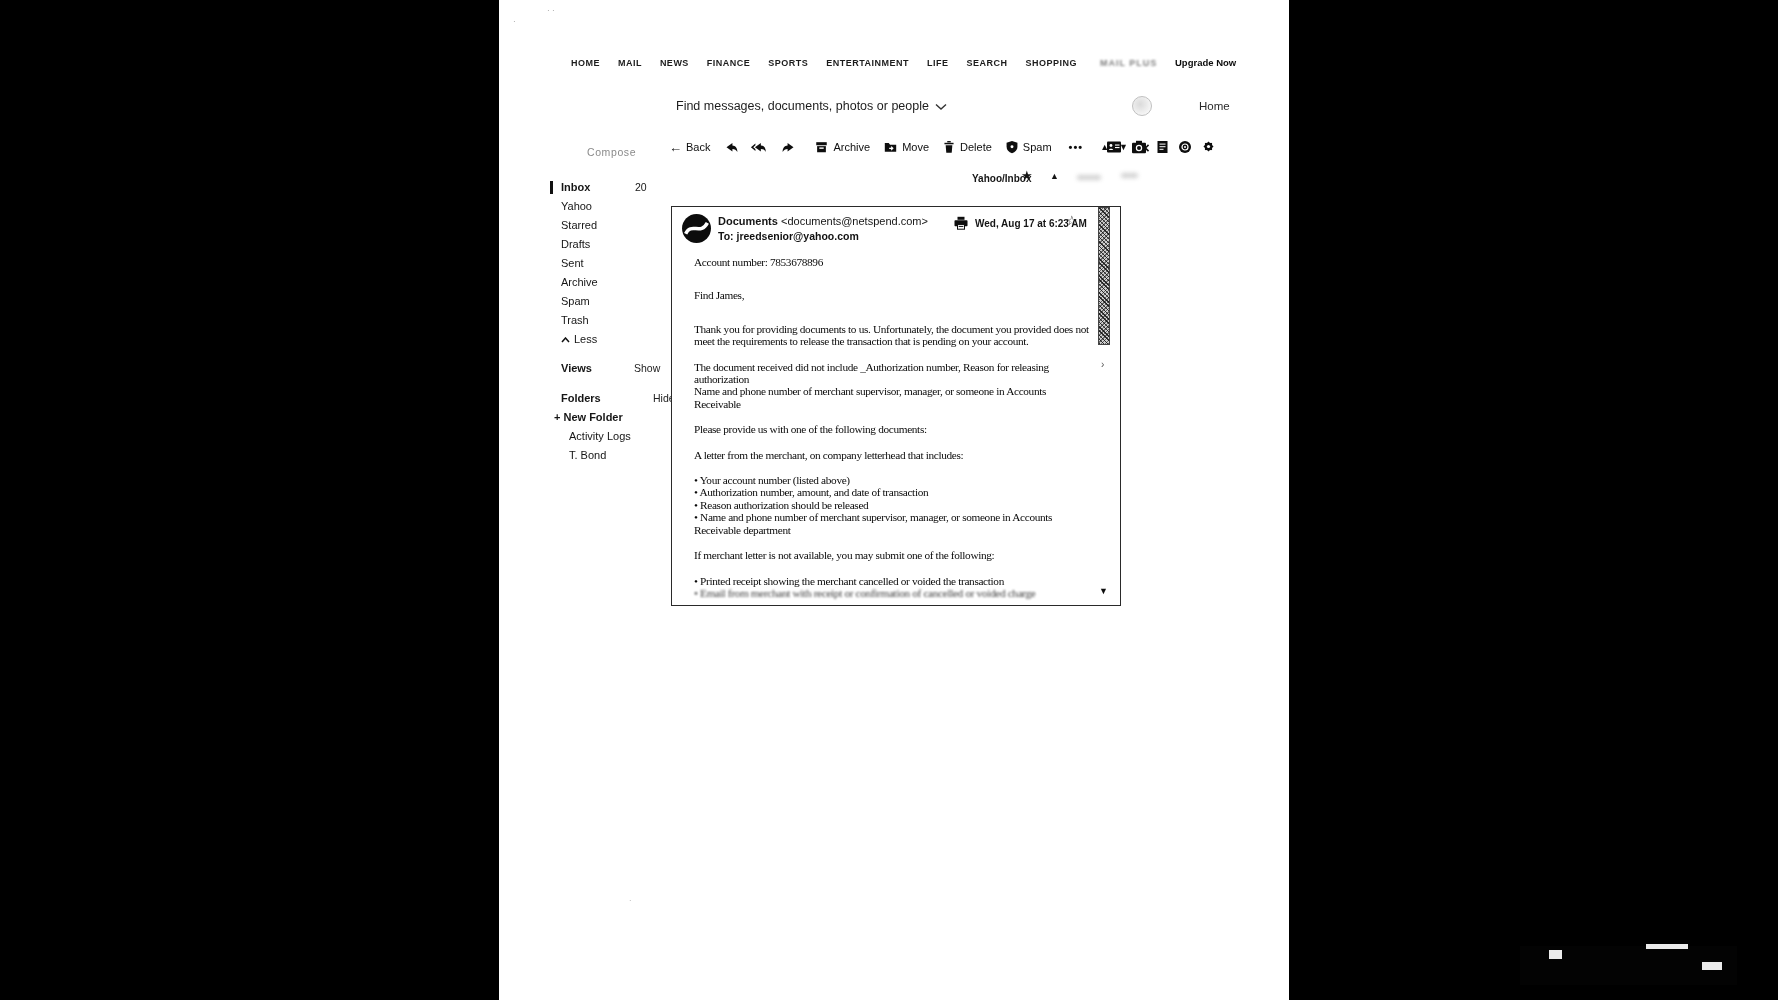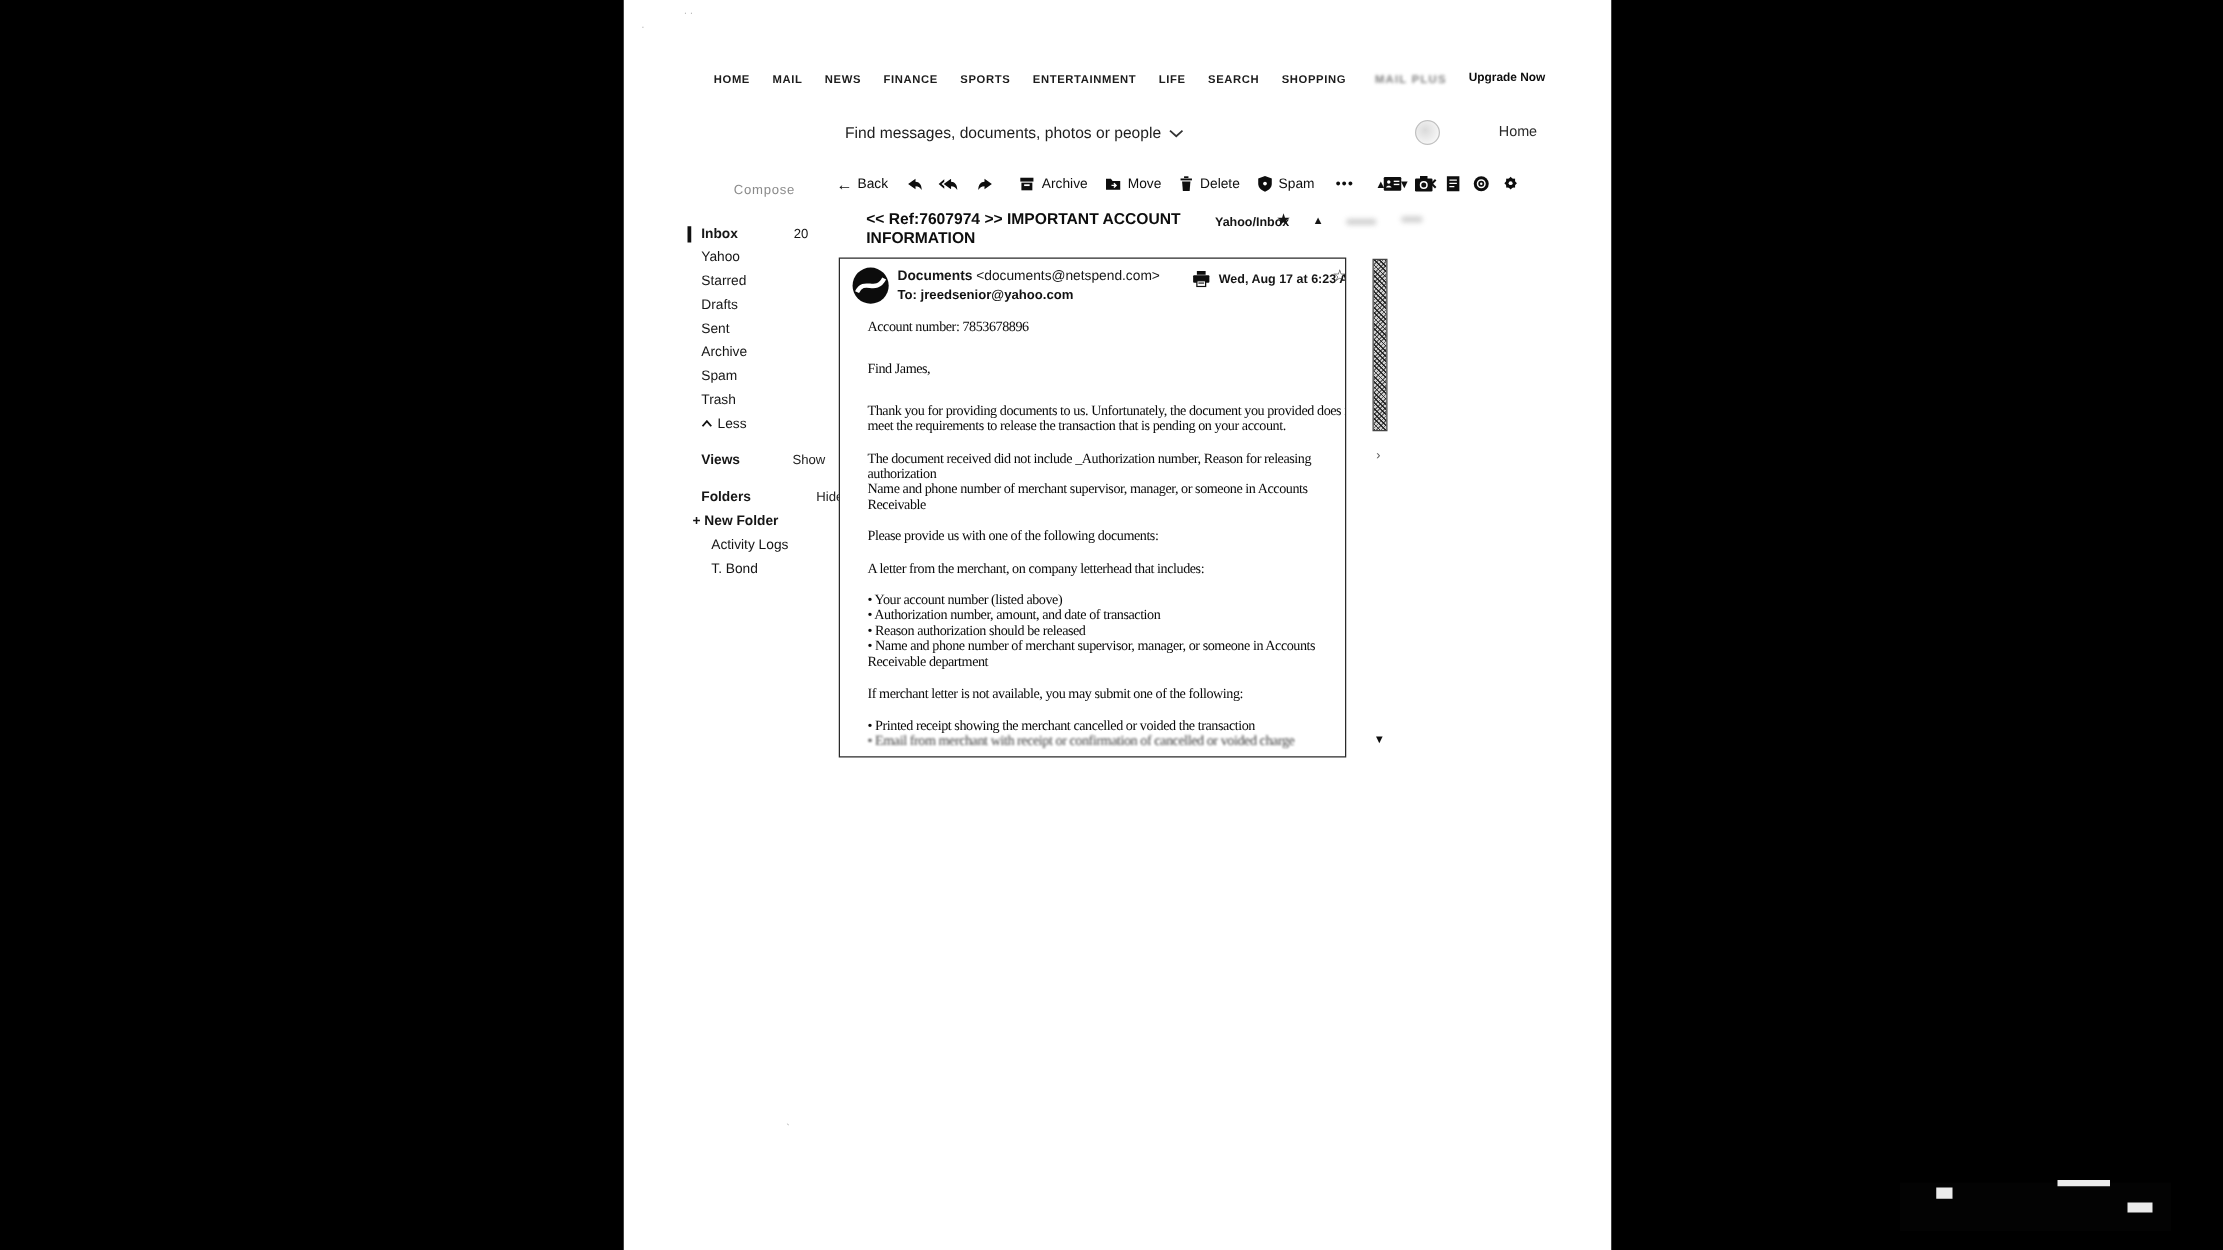--- a/index.html
+++ b/index.html
@@ -47,21 +47,21 @@
 
   
   .subject { position:absolute; left:194px; top:168px; width:262px; font-size:12.5px; font-weight:bold;
              line-height:15px; color:#0d0d0d; }
   .ftag { position:absolute; left:473px; top:173px; font-size:10px; font-weight:bold; }
   .substar { position:absolute; left:522px; top:168px; font-size:13px; cursor:pointer; }
   .collapse { position:absolute; left:551px; top:171px; font-size:9px; cursor:pointer; }
   .smudge { position:absolute; height:5px; background:#9a9a9a; filter:blur(2px); opacity:.45; border-radius:2px; }
 
   
-  .card { position:absolute; left:172px; top:206px; width:406px; height:400px; border:1.2px solid #2a2a2a;
+  .card { position:absolute; left:172px; top:206px; width:450px; height:400px; border:1.2px solid #2a2a2a;
           background:#fff; overflow:hidden; }
   .from { position:absolute; left:46px; top:8px; font-size:11px; white-space:nowrap; }
   .from b { font-weight:bold; }
   .toline { position:absolute; left:46px; top:23px; font-size:10.5px; font-weight:bold; color:#111; }
   .printer { position:absolute; left:281px; top:9px; cursor:pointer; }
   .mdate { position:absolute; left:303px; top:11px; font-size:10px; font-weight:bold; white-space:nowrap; }
   .hstar { position:absolute; left:394px; top:6px; font-size:13px; cursor:pointer; }
   .senderavatar { position:absolute; left:9px; top:6px; }
 
   .mbody { position:absolute; left:22px; top:49px; width:398px; font-family:"Liberation Serif", serif;
@@ -255,21 +255,20 @@
           <g fill="#0e0e0e">
             <rect x="4.2" y="4.2" width="7.6" height="7.6"></rect>
             <rect x="4.2" y="4.2" width="7.6" height="7.6" transform="rotate(45 8 8)"></rect>
             <circle cx="8" cy="8" r="3.8"></circle>
           </g>
           <circle cx="8" cy="8" r="1.7" fill="#fff"></circle>
         </svg>
     </span>
   </div>
 
-  <div class="subject">&lt;&lt; Ref:7607974 &gt;&gt; IMPORTANT ACCOUNT INFORMATION</div>
   <div class="ftag">Yahoo/Inbox</div>
   <div class="substar">★</div>
   <div class="collapse">▲</div>
   <div class="smudge" style="left:578px; top:175px; width:24px;"></div>
   <div class="smudge" style="left:622px; top:173px; width:17px;"></div>
 
   <div class="card">
     <span class="senderavatar">
       <svg width="31" height="31" viewBox="0 0 30 30">
           <circle cx="15" cy="15" r="14" fill="#0c0c0c"></circle>

